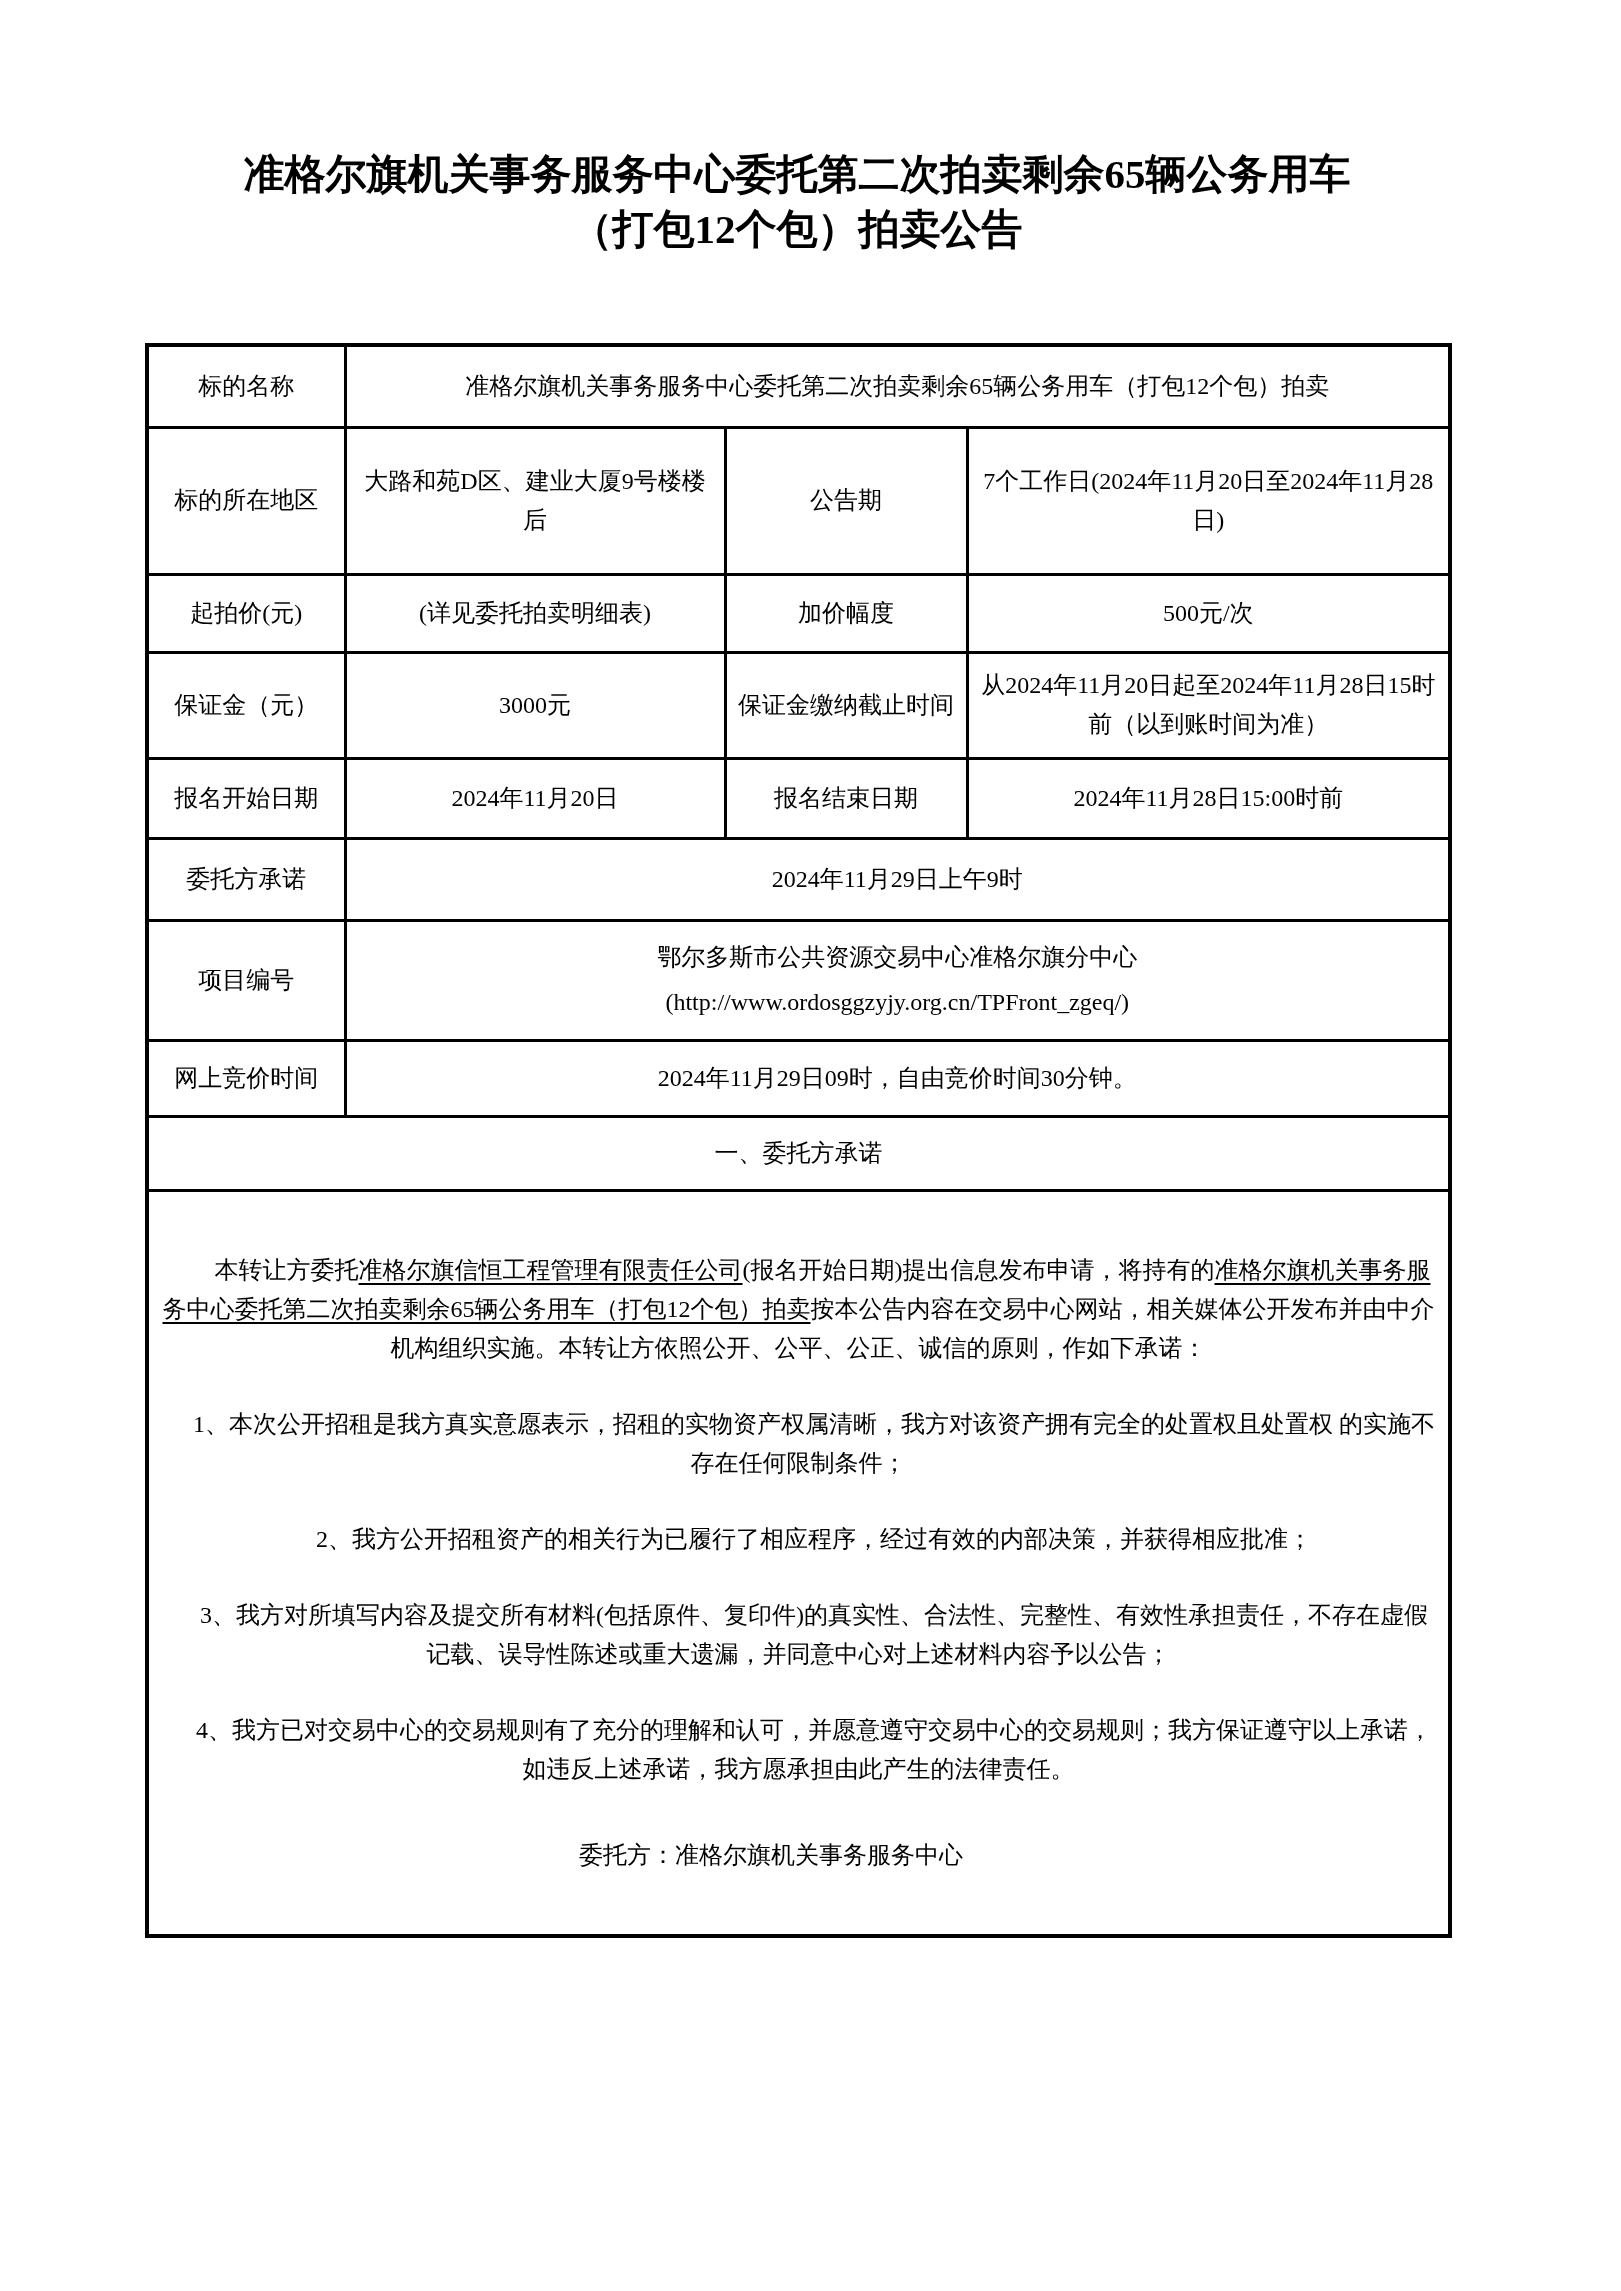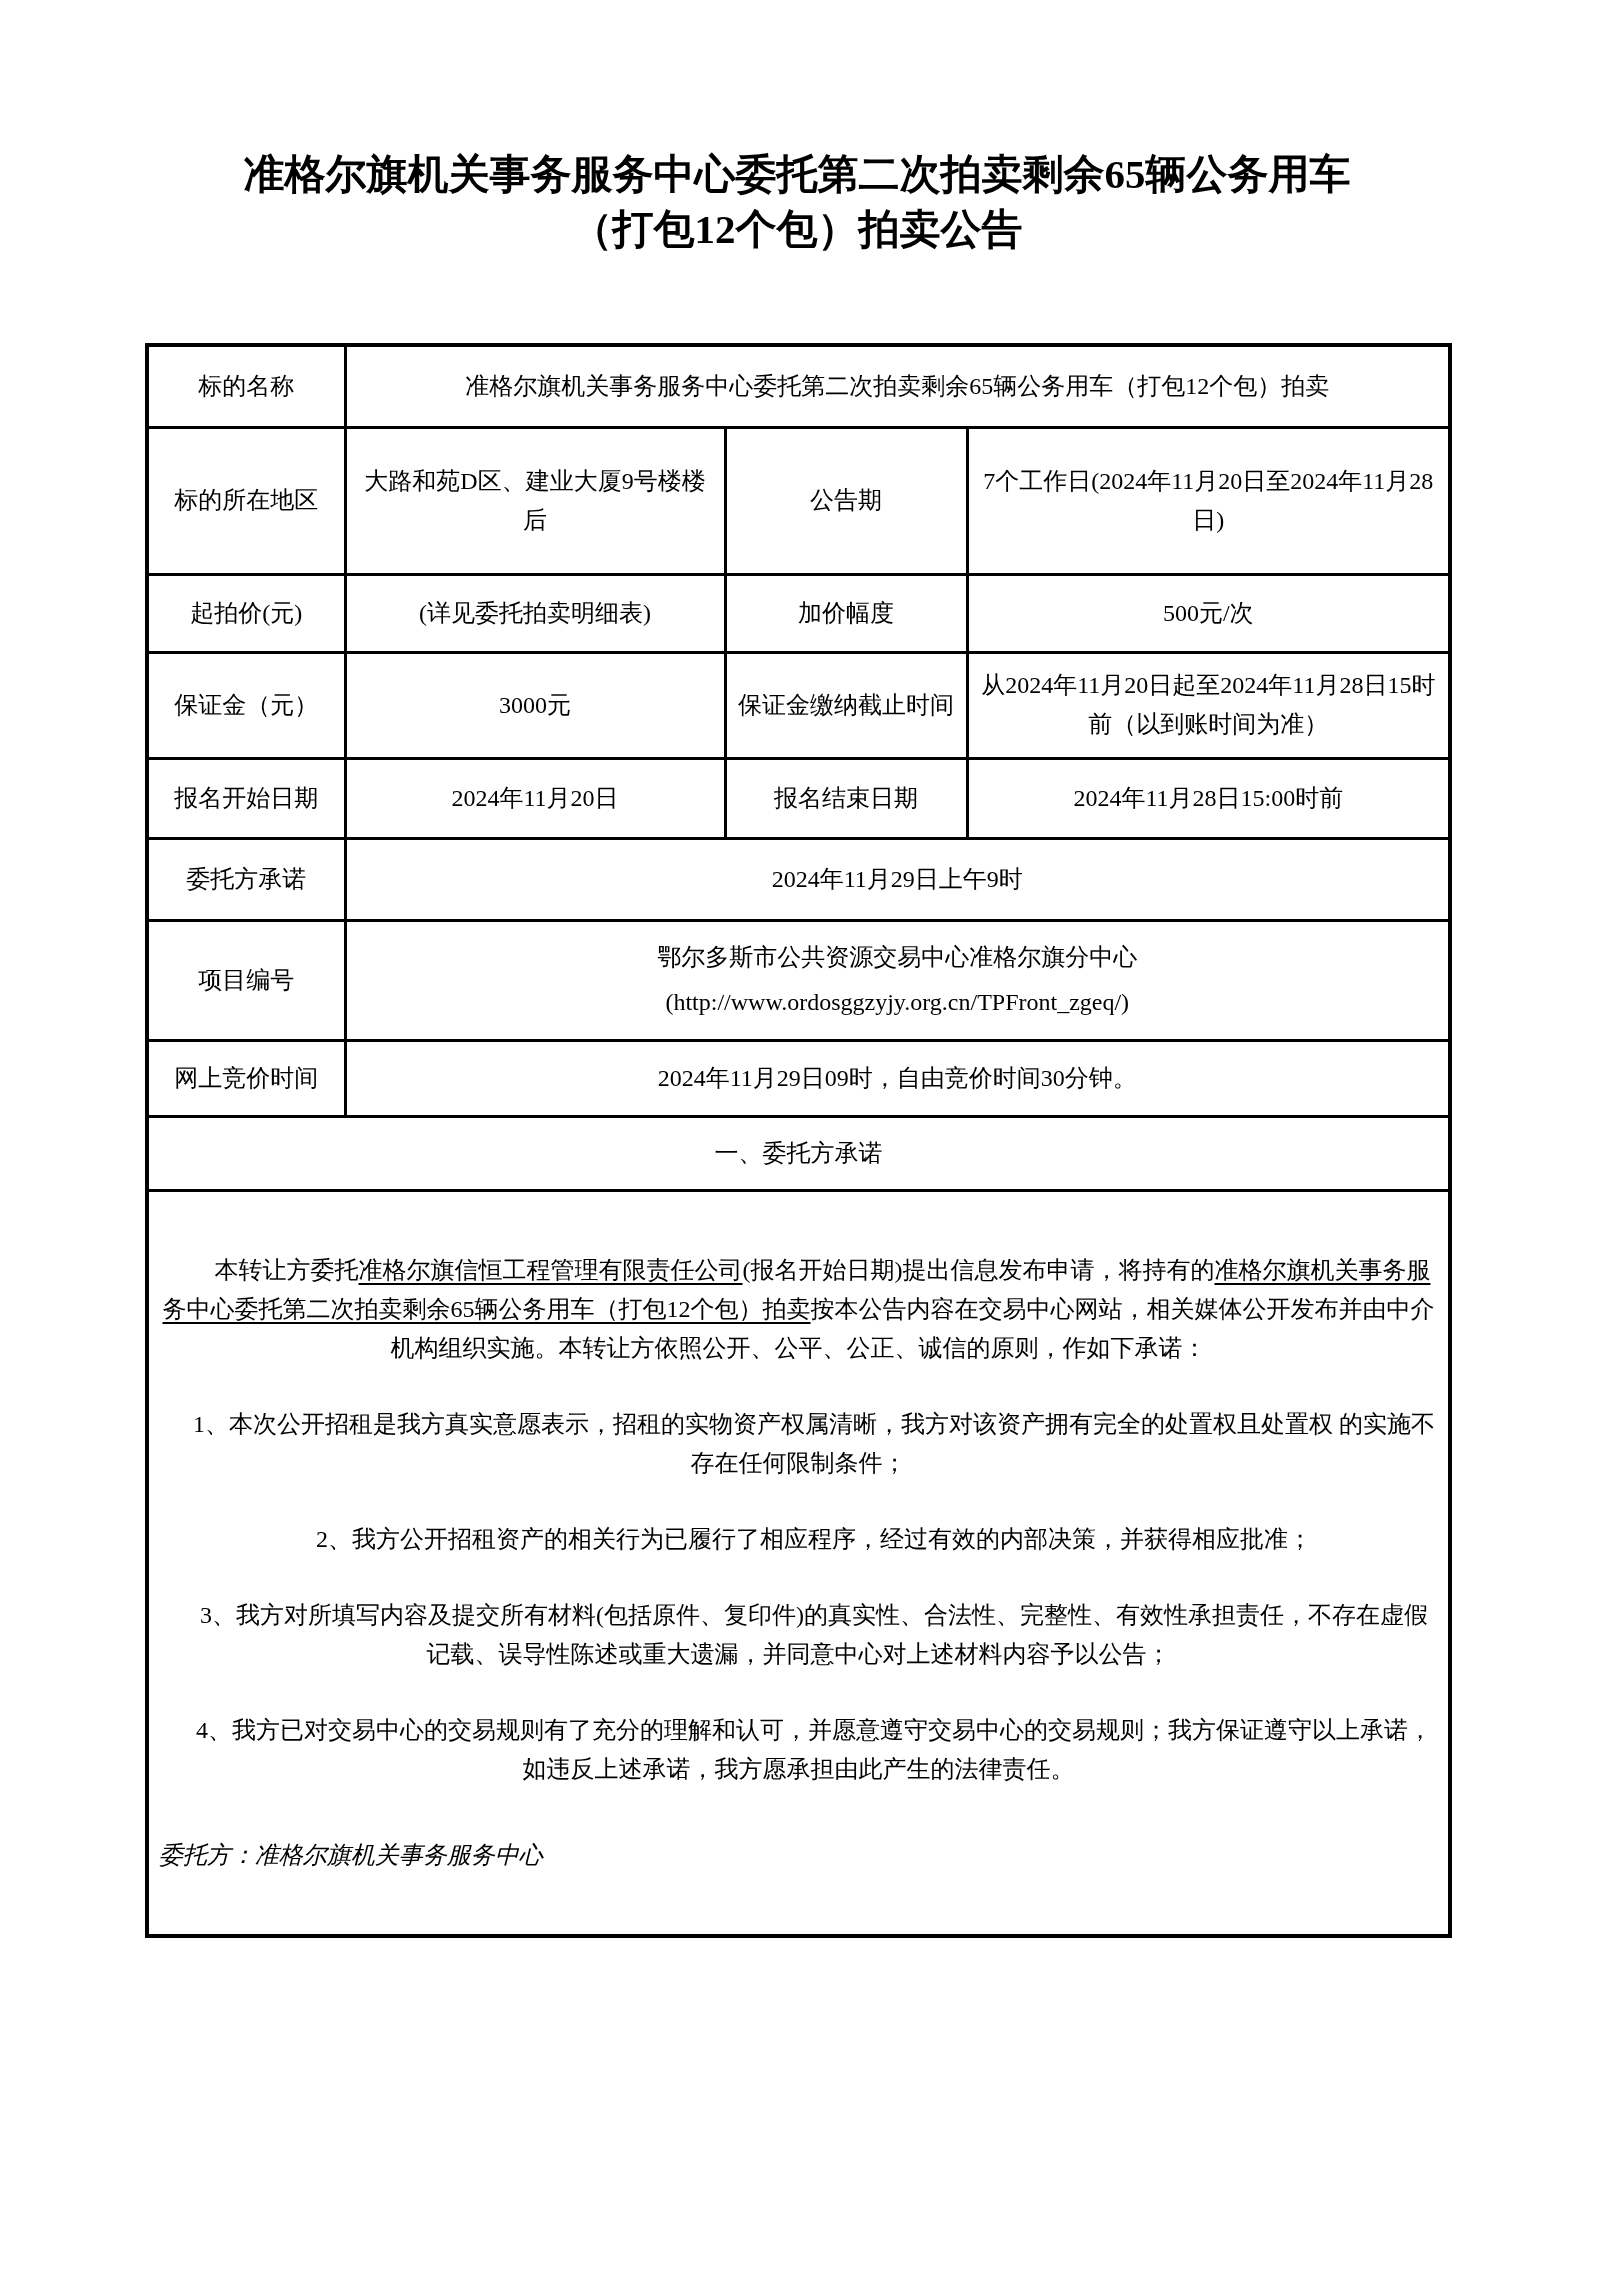--- a/index.html
+++ b/index.html
@@ -31,21 +31,21 @@
   tr.r9{height:76px;} tr.r10{height:96px;} tr.r11{height:74px;}
   td.place-cell .pl{display:block;line-height:45px;}
   td.commit-cell{
     text-align:left;vertical-align:top;
     padding:41px 15.7px 0 13.7px;
     font-size:28px;line-height:42px;height:735px;
   }
   .para{margin:0;}
   .intro{text-indent:2em;}
   .item{margin-top:37px;text-indent:1.3em;}
-  .sig{margin:47px 55px 0 0;text-align:left;text-indent:0;font-style:italic;}
+  .sig{margin:47px 55px 0 0;text-align:center;text-indent:0;}
   .u{text-decoration:underline;text-underline-offset:4.9px;}
 </style>
 </head>
 <body>
 
 <div>
 
   <h1 class="doc-title">
     <span class="tl">准格尔旗机关事务服务中心委托第二次拍卖剩余65辆公务用车</span>
     <span class="tl">（打包12个包）拍卖公告</span>

